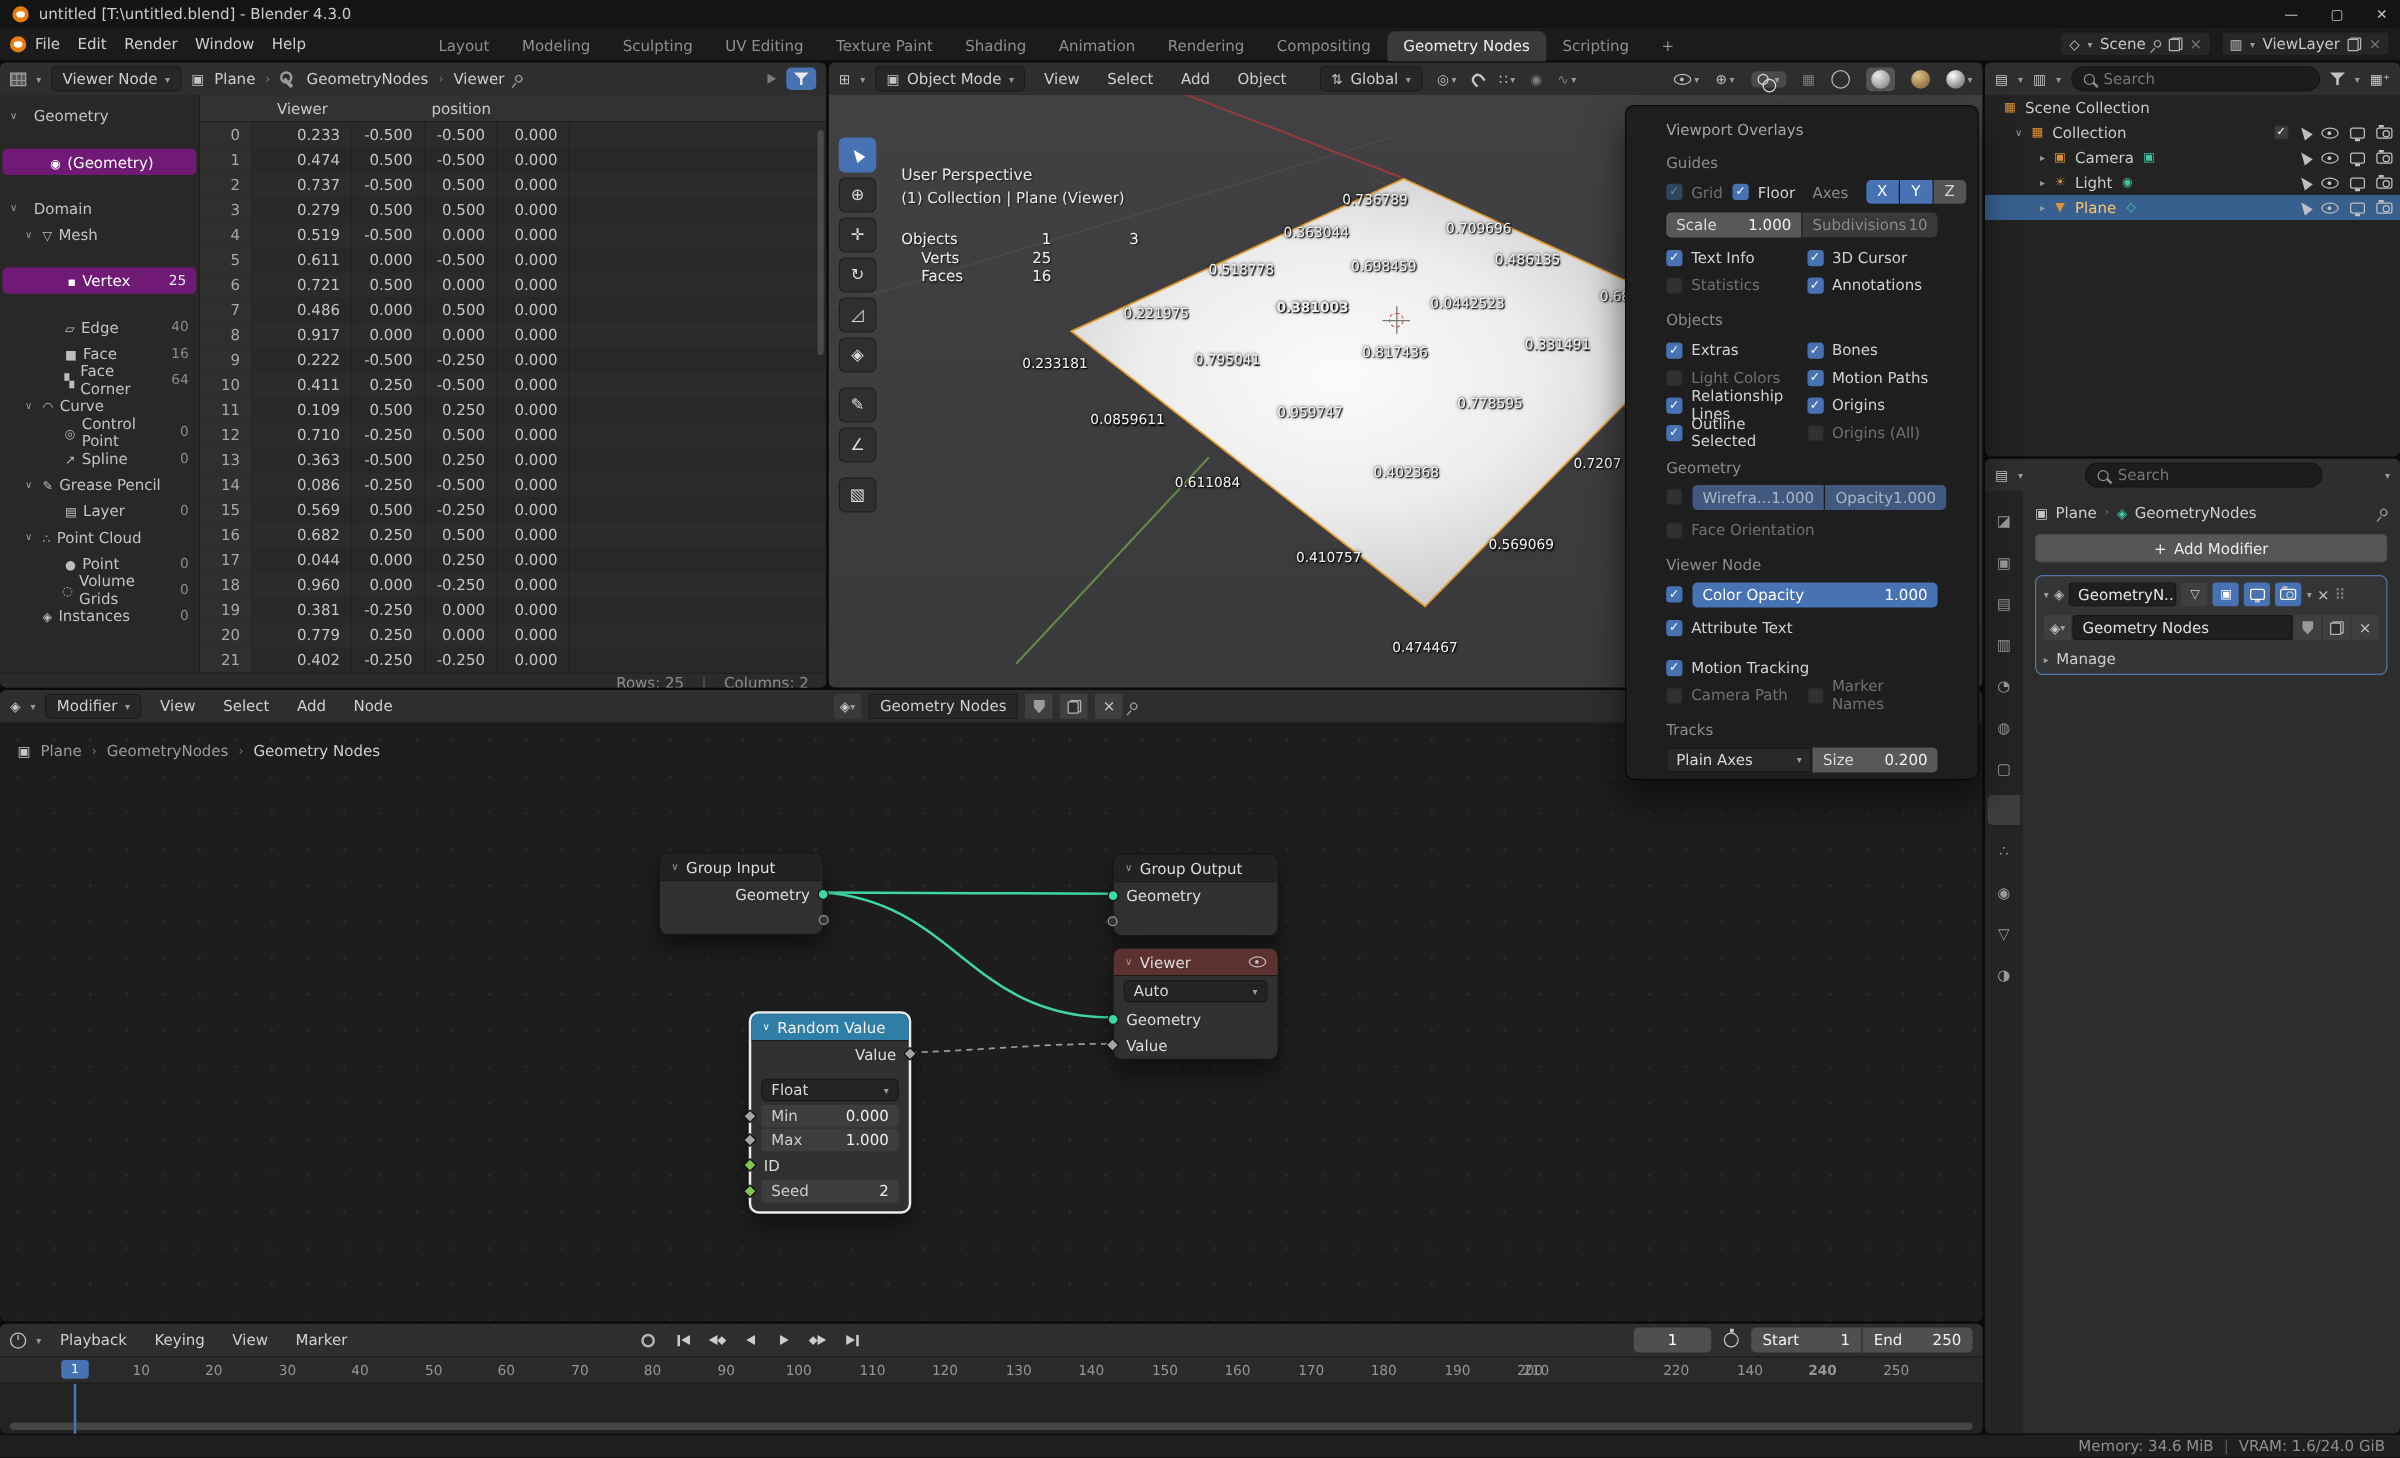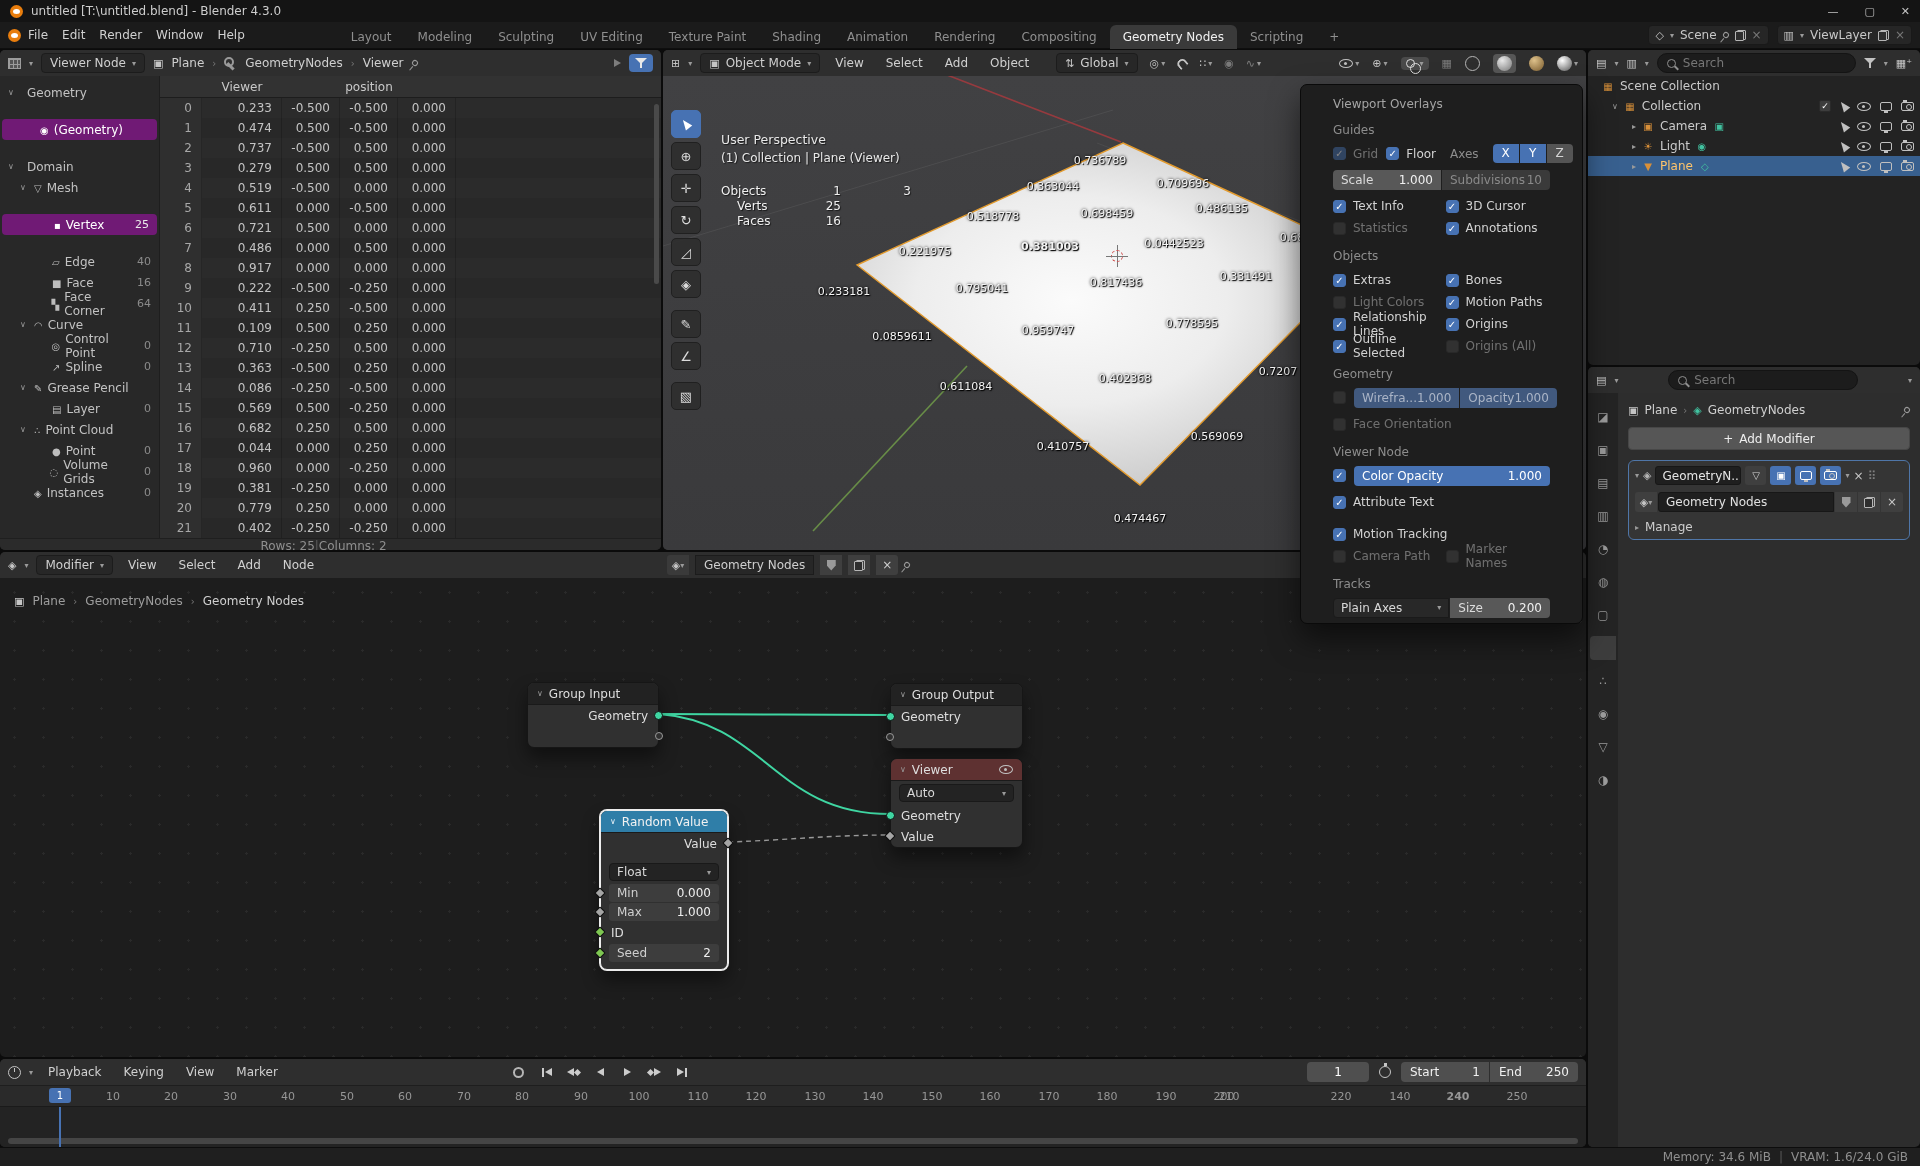--- a/index.html
+++ b/index.html
@@ -76,21 +76,21 @@
 [data-icon="point"]::before{content:"●"}[data-icon="volume"]::before{content:"◌"}
 [data-icon="inst"]::before{content:"◈"}
 .sbcount{margin-left:auto;color:#8b8b8b;font-size:11px}
 #sstable{flex:1;position:relative;background:#282828;overflow:hidden}
 .srow{display:grid;grid-template-columns:42px 80px 58px 58px 58px;height:20px;line-height:20px}
 .srow span{text-align:right;padding-right:9px;color:#c4c4c4;border-right:1px solid rgba(0,0,0,.18);font-size:12px}
 .srow span:first-child{background:#2f2f2f;color:#a8a8a8}
 .srow:nth-child(even){background:#2b2b2b}
 #sshead{display:grid;grid-template-columns:42px 80px 174px;height:22px;line-height:22px;background:#323232;border-bottom:1px solid #1d1d1d}
 #sshead span{text-align:center;color:#c9c9c9}
-#ssfoot{height:24px;background:#2b2b2b;border-top:1px solid #1f1f1f;display:flex;align-items:center;justify-content:center;padding-right:14px;color:#8f8f8f;gap:0}
+#ssfoot{height:24px;background:#2b2b2b;border-top:1px solid #1f1f1f;display:flex;align-items:center;justify-content:flex-end;padding-right:14px;color:#8f8f8f;gap:14px}
 #ssscroll{position:absolute;right:2px;top:28px;width:5px;height:180px;background:#4a4a4a;border-radius:3px}
 
 #viewport{left:663px;top:50px;width:923px;height:500px;display:flex;flex-direction:column}
 #vcanvas{position:relative;flex:1;background:linear-gradient(#414143,#3a3a3c)}
 #vsvg{position:absolute;left:0;top:0}
 .vlabel{position:absolute;transform:translate(-50%,-50%);font-size:11px;color:#f4f4f4;text-shadow:0 0 3px #000,1px 1px 1px #000;white-space:nowrap;z-index:3}
 #vtoolbar{position:absolute;left:8px;top:34px;display:flex;flex-direction:column;gap:4px;z-index:4}
 .vtool{width:30px;height:28px;background:rgba(45,45,45,.9);border:1px solid #202020;border-radius:5px;display:flex;align-items:center;justify-content:center;color:#dcdcdc;font-size:13px}
 .vtool.active{background:#4772b3;border-color:#4772b3;color:#fff}
 .vtool.gap{margin-top:8px}

